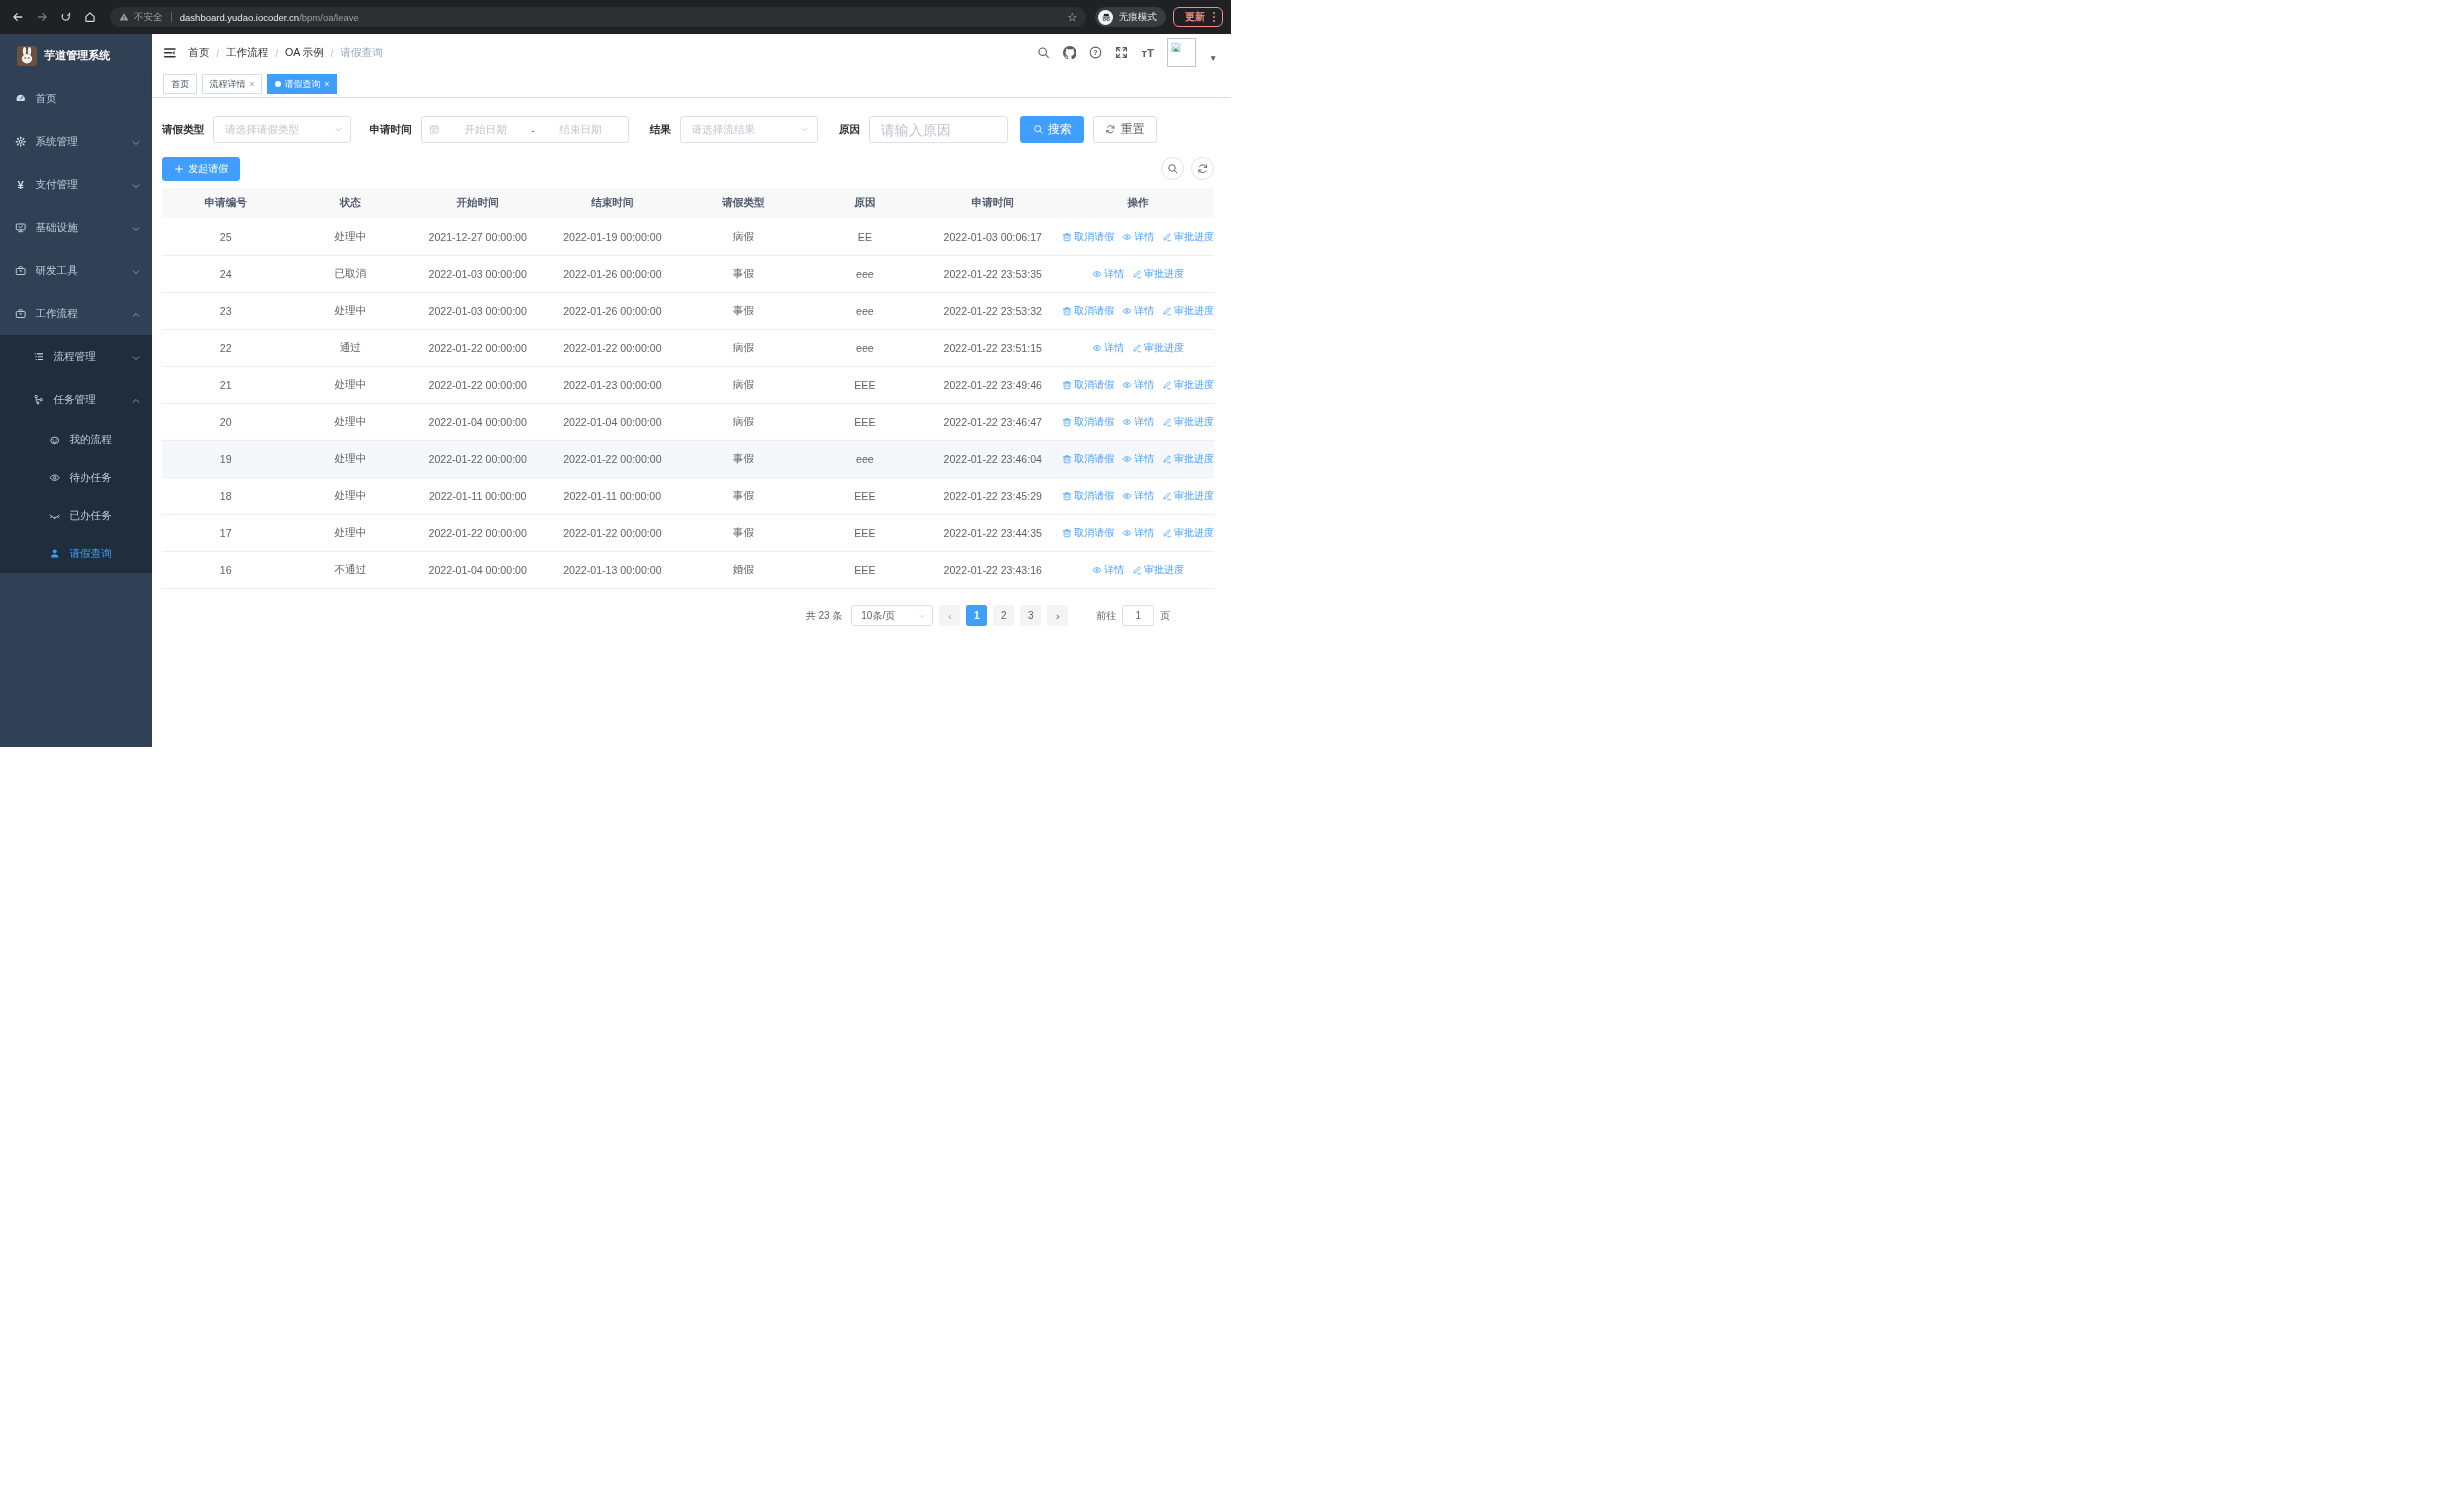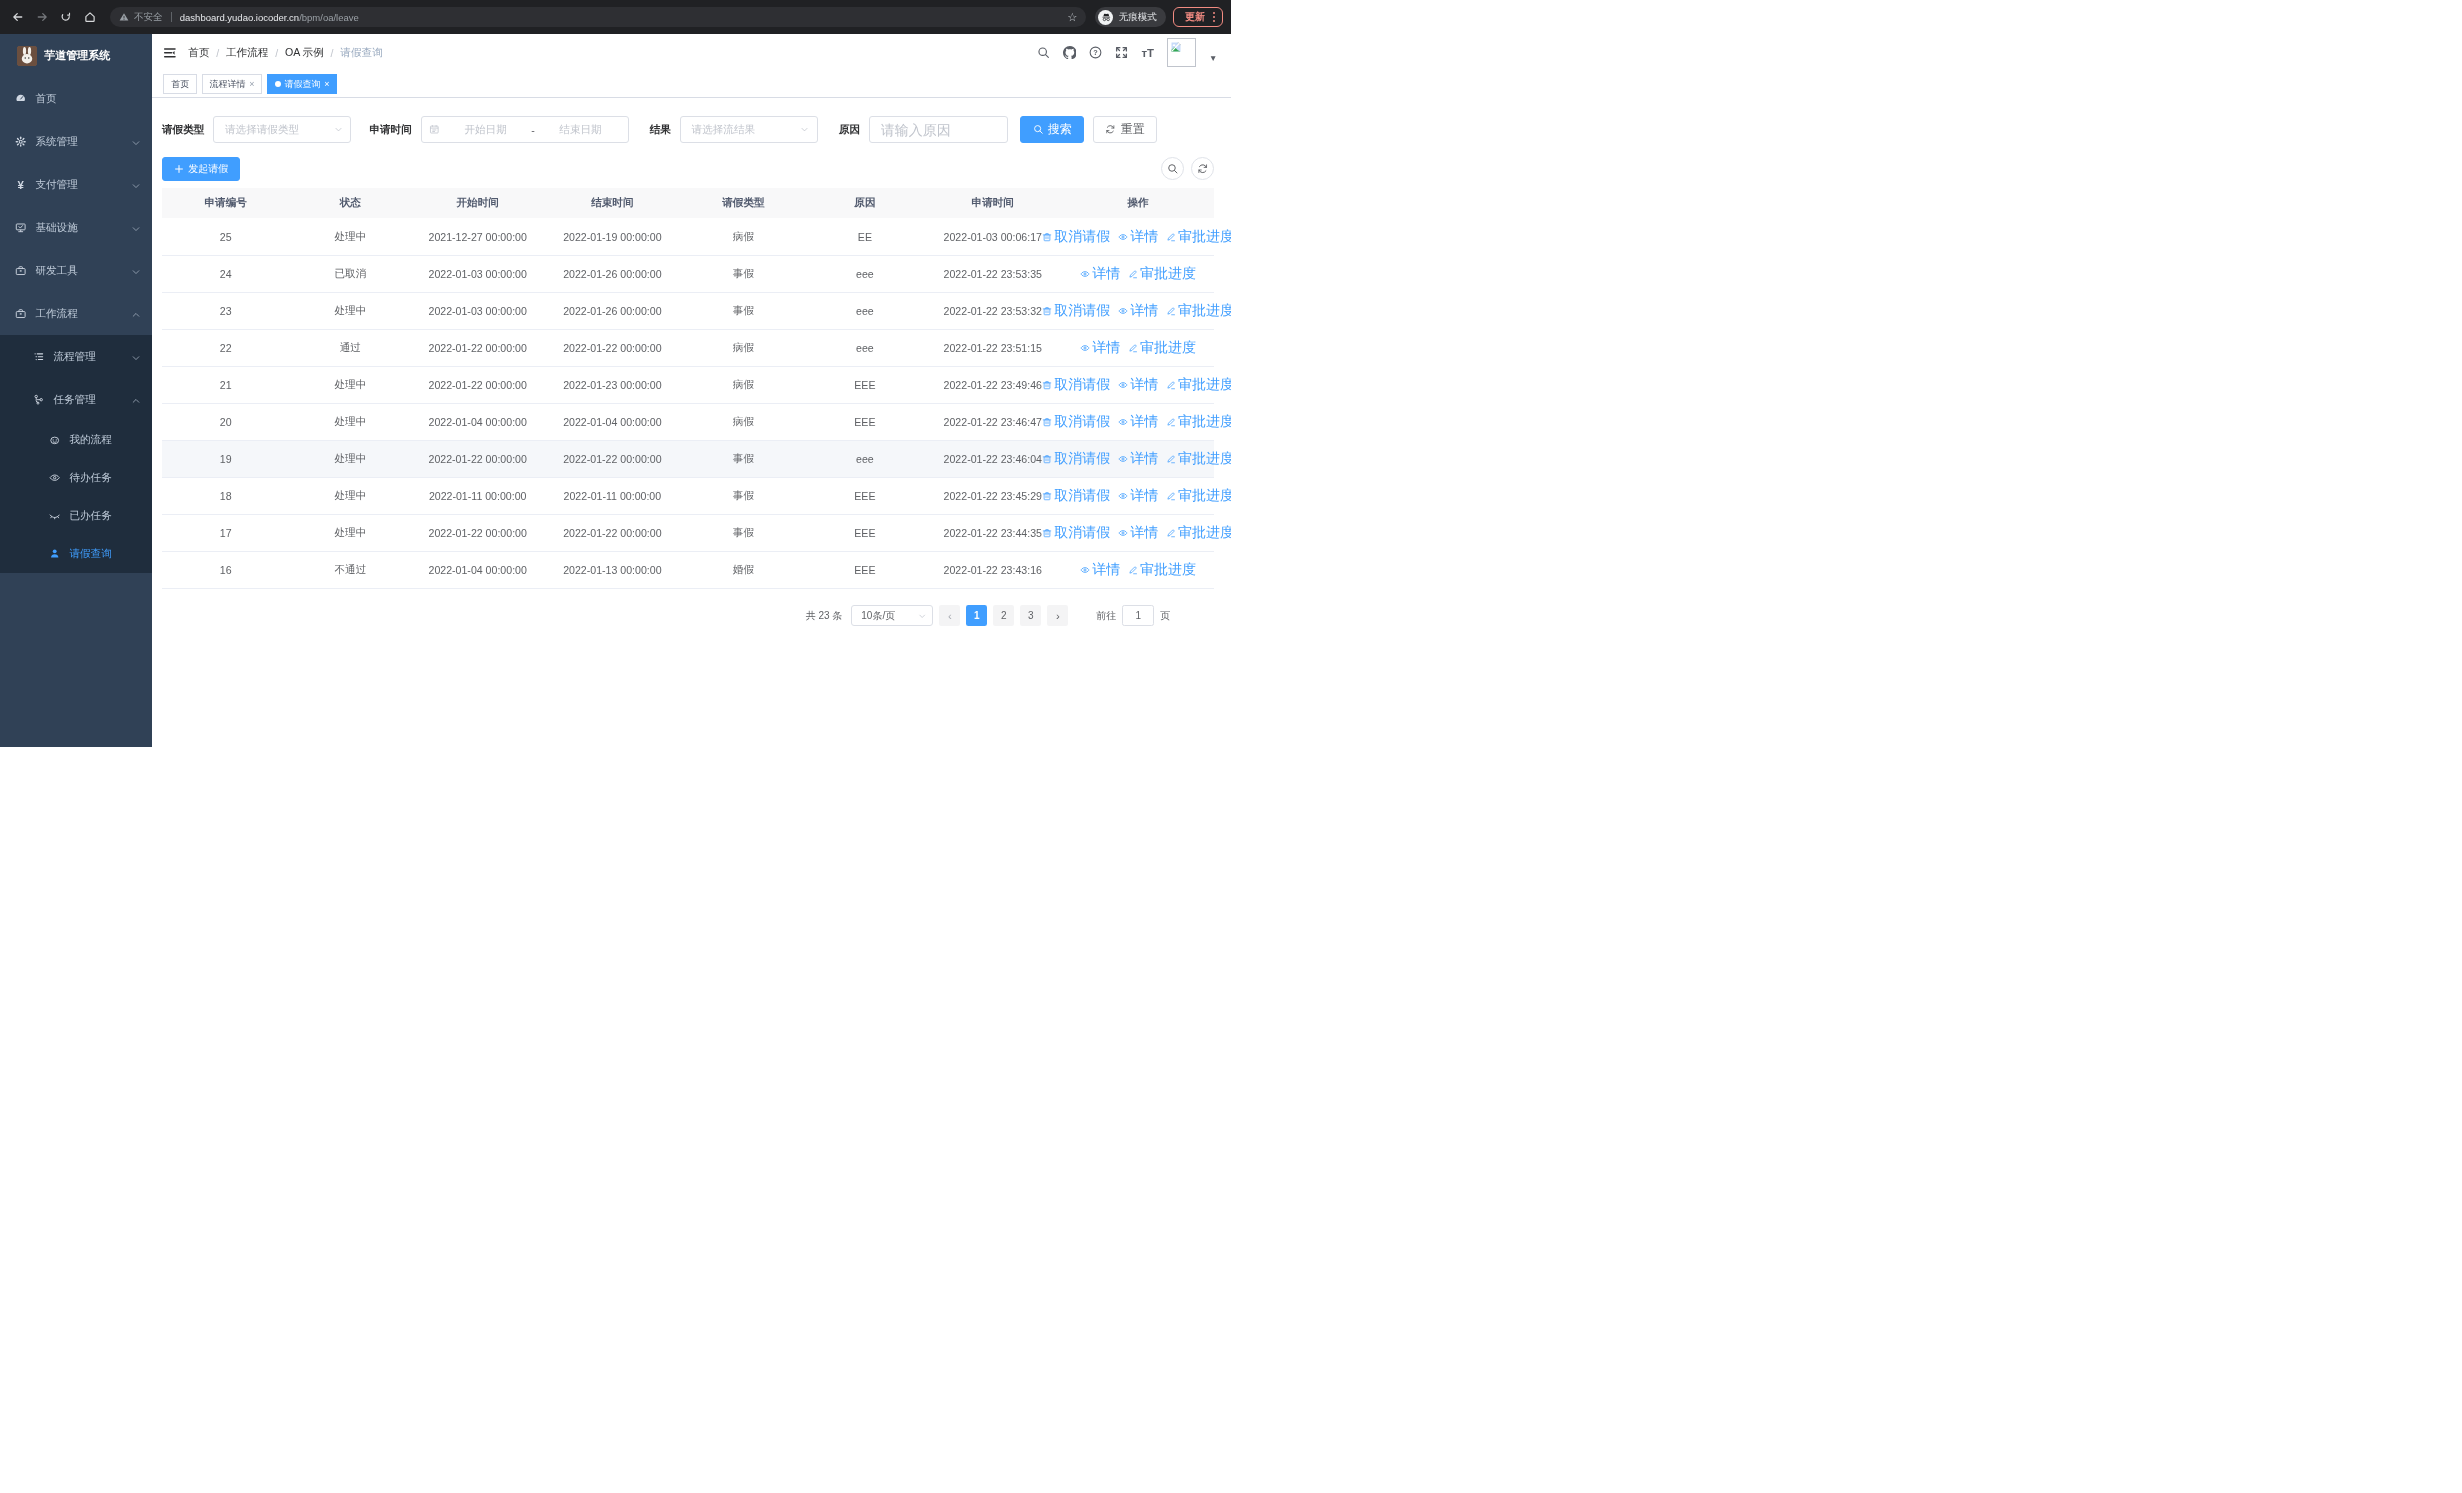--- a/index.html
+++ b/index.html
@@ -84,21 +84,21 @@
   .btn-sm { height:24px; padding:0 10.6px; font-size:10px; }
   .tool-right { margin-left:auto; display:flex; gap:7.6px; }
   .roundbtn { width:23px; height:23px; border-radius:50%; border:0.8px solid #e0e3e9; background:#fff; color:#606266; display:flex; align-items:center; justify-content:center; cursor:pointer; }
 
   
   table { width:100%; border-collapse:collapse; margin-top:7.6px; table-layout:fixed; }
   thead th { height:30px; background:#f8f8f9; color:#515a6e; font-weight:700; font-size:10.6px; text-align:center; }
   tbody td { height:37px; border-bottom:0.8px solid #ebeef5; text-align:center; font-size:10.6px; color:#606266; }
   tbody tr.row-hl { background:#f5f7fa; }
   .acts { display:flex; justify-content:center; gap:7.6px; white-space:nowrap; }
-  .lnk { color:#409eff; font-size:14px; display:inline-flex; align-items:center; gap:2.3px; cursor:pointer; text-decoration:none; }
+  .lnk { color:#409eff; font-size:10px; display:inline-flex; align-items:center; gap:2.3px; cursor:pointer; text-decoration:none; }
 
   
   .pager { display:flex; align-items:center; justify-content:flex-end; margin-top:16.7px; padding-right:44px; gap:6px; color:#606266; font-size:10px; }
   .pg-total { margin-right:3px; }
   .pg-size { width:82px; height:21px; border:0.8px solid #dcdfe6; border-radius:3px; display:flex; align-items:center; justify-content:space-between; padding:0 6px 0 9px; color:#606266; cursor:pointer; }
   .pg-size .chev { color:#c0c4cc; }
   .pbtn { min-width:21px; height:21px; background:#f4f4f5; border-radius:2.3px; display:flex; align-items:center; justify-content:center; font-size:10px; color:#606266; cursor:pointer; padding:0 3px; }
   .pbtn.on { background:#409eff; color:#fff; font-weight:700; }
   .pbtn.nav { color:#a8abb2; font-size:11.4px; }
   .pg-goto { display:flex; align-items:center; gap:6px; margin-left:22px; }

